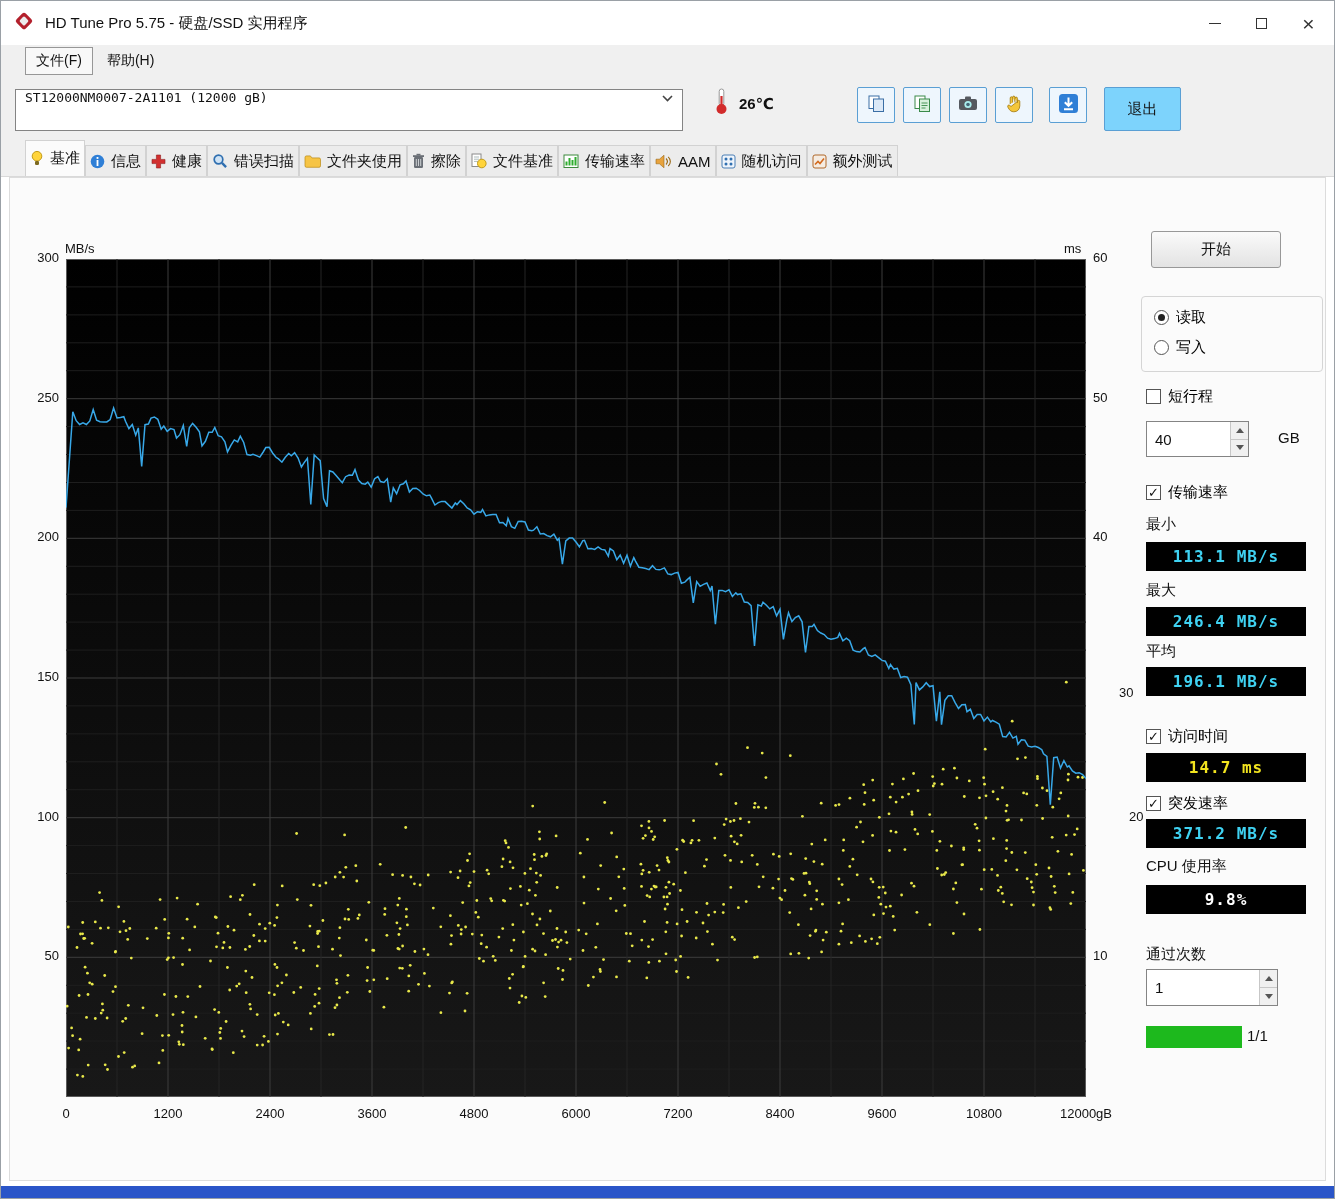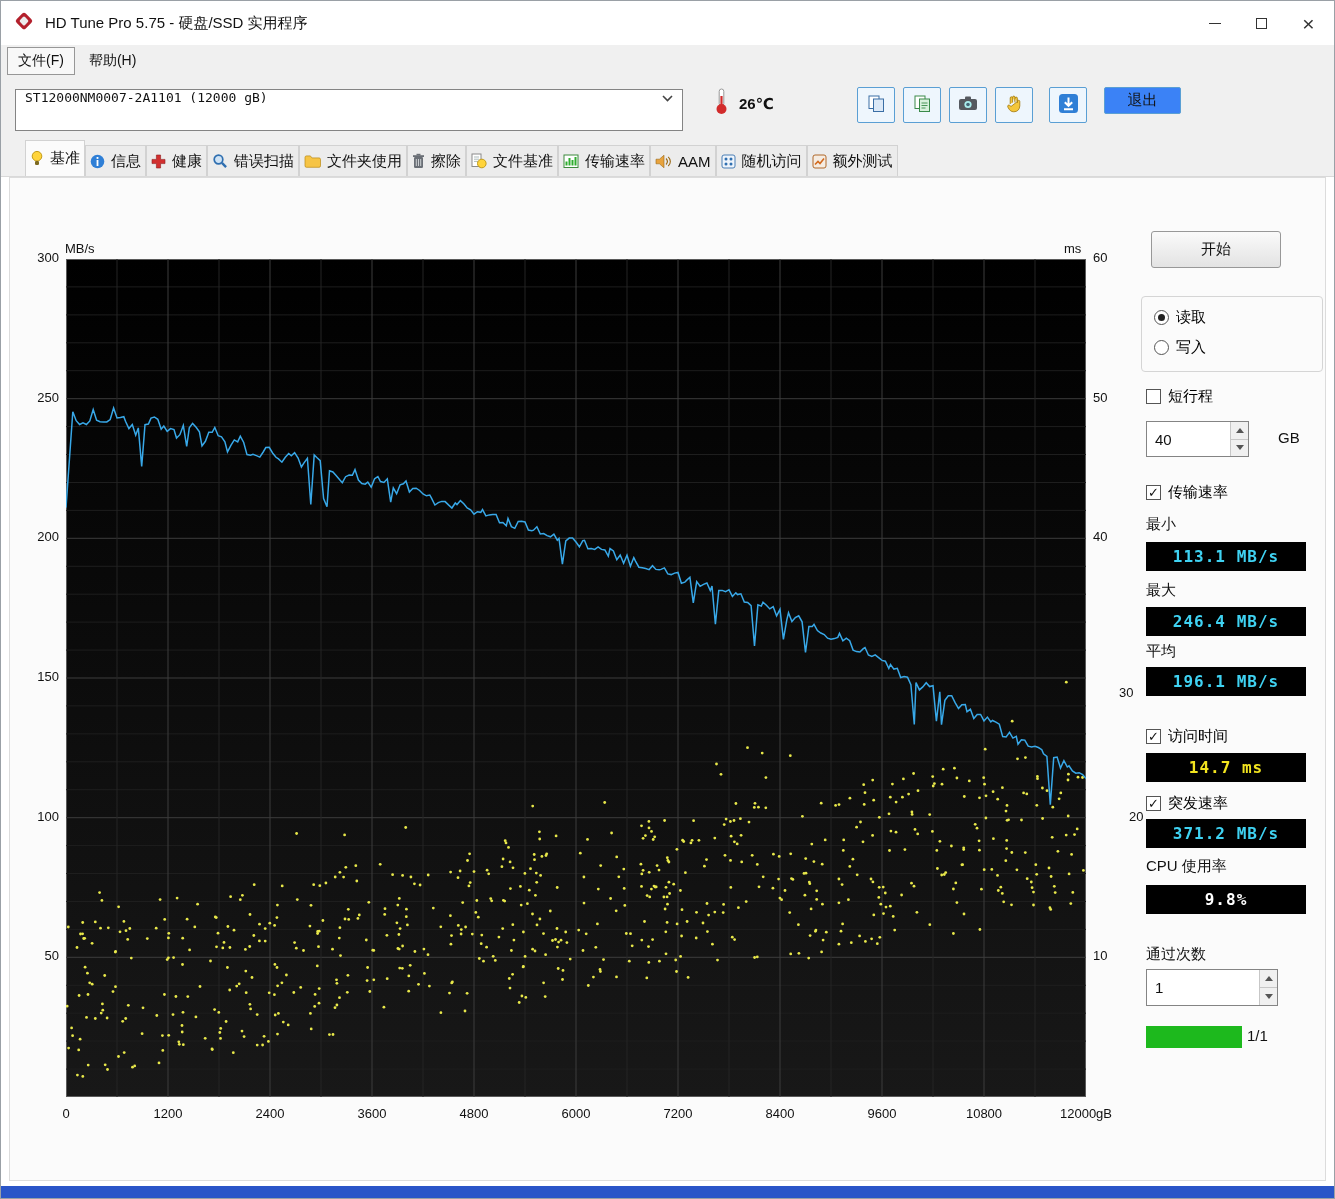--- a/index.html
+++ b/index.html
@@ -6,31 +6,31 @@
 html,body{width:1335px;height:1199px}
 body{font-family:"Liberation Sans","DejaVu Sans",sans-serif;background:#fff;overflow:hidden}
 .window{position:relative;width:1335px;height:1199px;background:#fff;border:1px solid #9aa0a6;overflow:hidden}
 .titlebar{position:absolute;top:0;left:0;right:0;height:44px;background:#fff;display:flex;align-items:center;padding-left:12px}
 .titlebar .title{font-size:15px;color:#111;margin-left:10px}
 .win-controls{position:absolute;right:2px;top:0;height:44px;display:flex}
 .win-btn{width:47px;height:44px;display:flex;align-items:center;justify-content:center;color:#333}
 .glyph-min{width:12px;height:1px;background:#333;display:block}
 .glyph-max{width:11px;height:11px;border:1px solid #333;display:block}
 .glyph-close{font-size:21px;line-height:1;color:#333}
-.menubar{position:absolute;top:44px;left:0;right:0;height:32px;background:#f0f0f0;display:flex;align-items:center;padding-left:6px;gap:4px}
+.menubar{position:absolute;top:44px;left:0;right:0;height:32px;background:#f0f0f0;display:flex;align-items:center;padding-left:24px;gap:4px}
 .menu-item{font-size:14px;padding:4px 10px;color:#111}
 .menu-item.boxed{border:1px solid #979797;background:#f8f8f8}
 .toolbar{position:absolute;top:76px;left:0;right:0;height:64px;background:#f0f0f0}
 .drive-select{position:absolute;left:14px;top:12px;width:668px;height:42px;background:#fff;border:1px solid #848484;display:flex;justify-content:space-between;padding:0 9px;font-family:"DejaVu Sans Mono","Liberation Mono",monospace;font-size:13px;color:#111}
 .thermo{position:absolute;left:714px;top:10px}
 .temp{position:absolute;left:738px;top:18px;font-size:15px;font-weight:bold;color:#111}
 .tool-buttons{position:absolute;left:856px;top:10px;display:flex;gap:8px}
 .tool-btn{width:38px;height:36px;border:1px solid #5a9fd4;background:#eef6fd;border-radius:2px;display:flex;align-items:center;justify-content:center;cursor:pointer}
 .tool-btn:last-child{margin-left:8px}
-.exit-btn{position:absolute;left:1103px;top:10px;width:77px;height:27px;border:1px solid #5a9fd4;background:#3b82f6;font-size:15px;font-family:inherit;border-radius:2px;color:#111}
+.exit-btn{position:absolute;left:1103px;top:10px;width:77px;height:44px;border:1px solid #5a9fd4;background:#7dd3fc;font-size:15px;font-family:inherit;border-radius:2px;color:#111}
 .tabbar{position:absolute;top:140px;left:0;right:0;height:36px;background:#f0f0f0;display:flex;align-items:flex-end;padding-left:24px;border-bottom:1px solid #d9d9d9}
 .tab{display:flex;align-items:center;gap:6px;font-size:15px;color:#111;padding:0 4px;border:1px solid #d2d2d2;border-bottom:none;background:#ececec;height:31px;white-space:nowrap;cursor:pointer}
 .tab.active{background:#fbfbfb;height:36px;position:relative;z-index:3}
 .tab-icon{display:inline-flex;align-items:center}
 .content{position:absolute;left:8px;right:8px;top:176px;height:1004px;background:#fbfbfb;border:1px solid #dcdcdc}
 #chart-svg{position:absolute;left:65px;top:258px}
 .tick{position:absolute;font-size:13px;color:#111}
 .tick.left{width:44px;text-align:right}
 .tick.xt{width:90px;text-align:center}
 .start-btn{position:absolute;left:1150px;top:230px;width:130px;height:37px;background:linear-gradient(#fafafa,#e3e3e3);border:1px solid #989898;border-radius:3px;font-size:15px;font-family:Liberation Serif, serif;color:#111}

